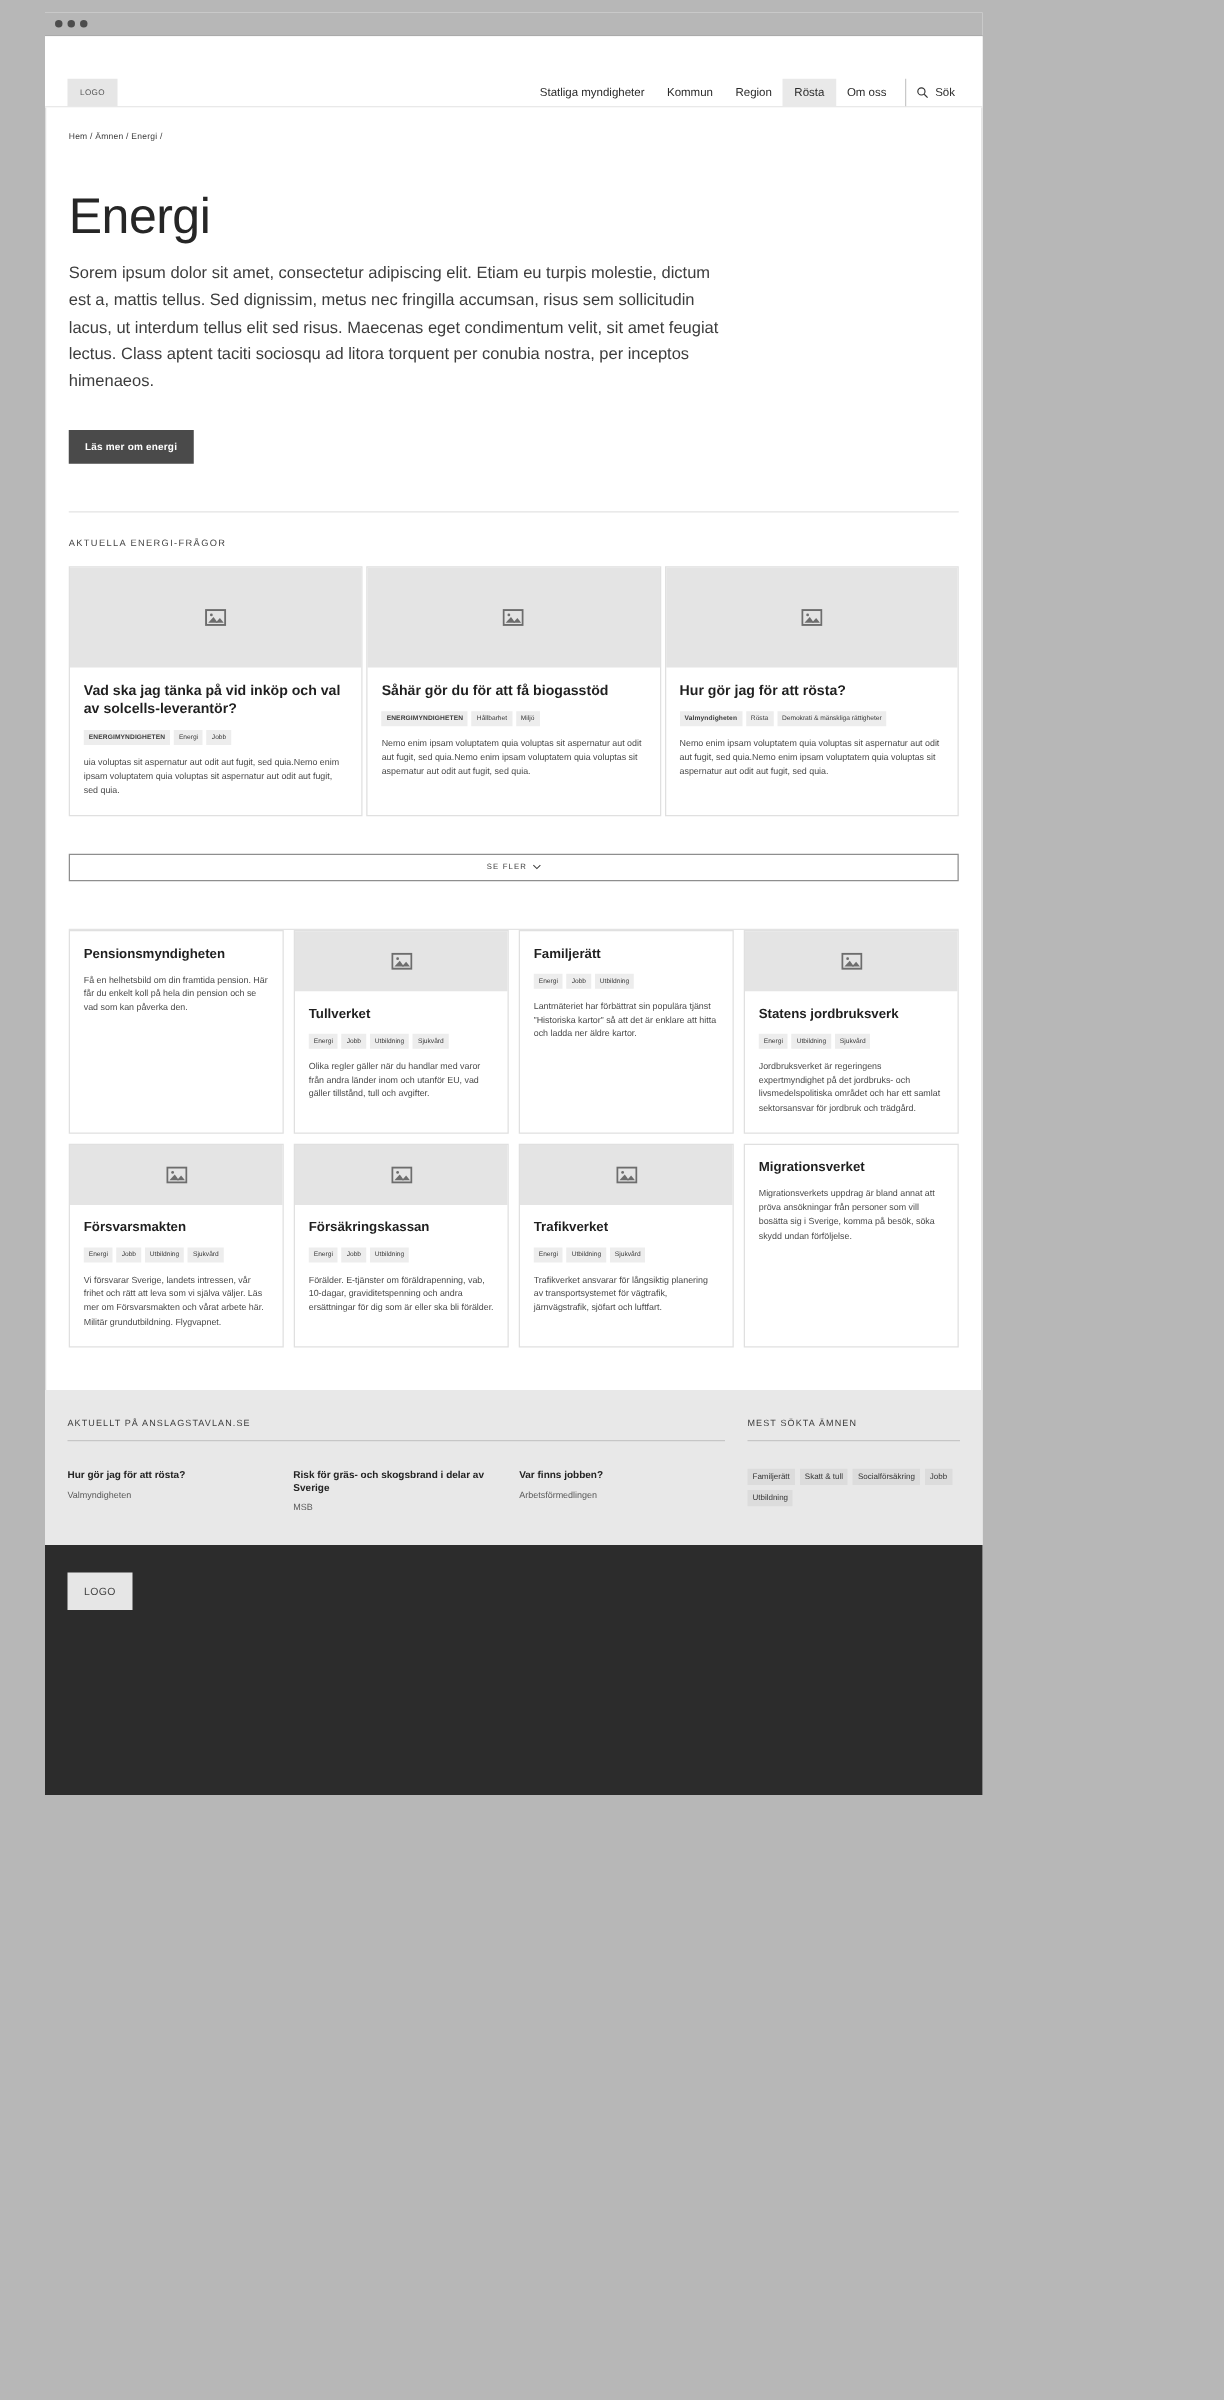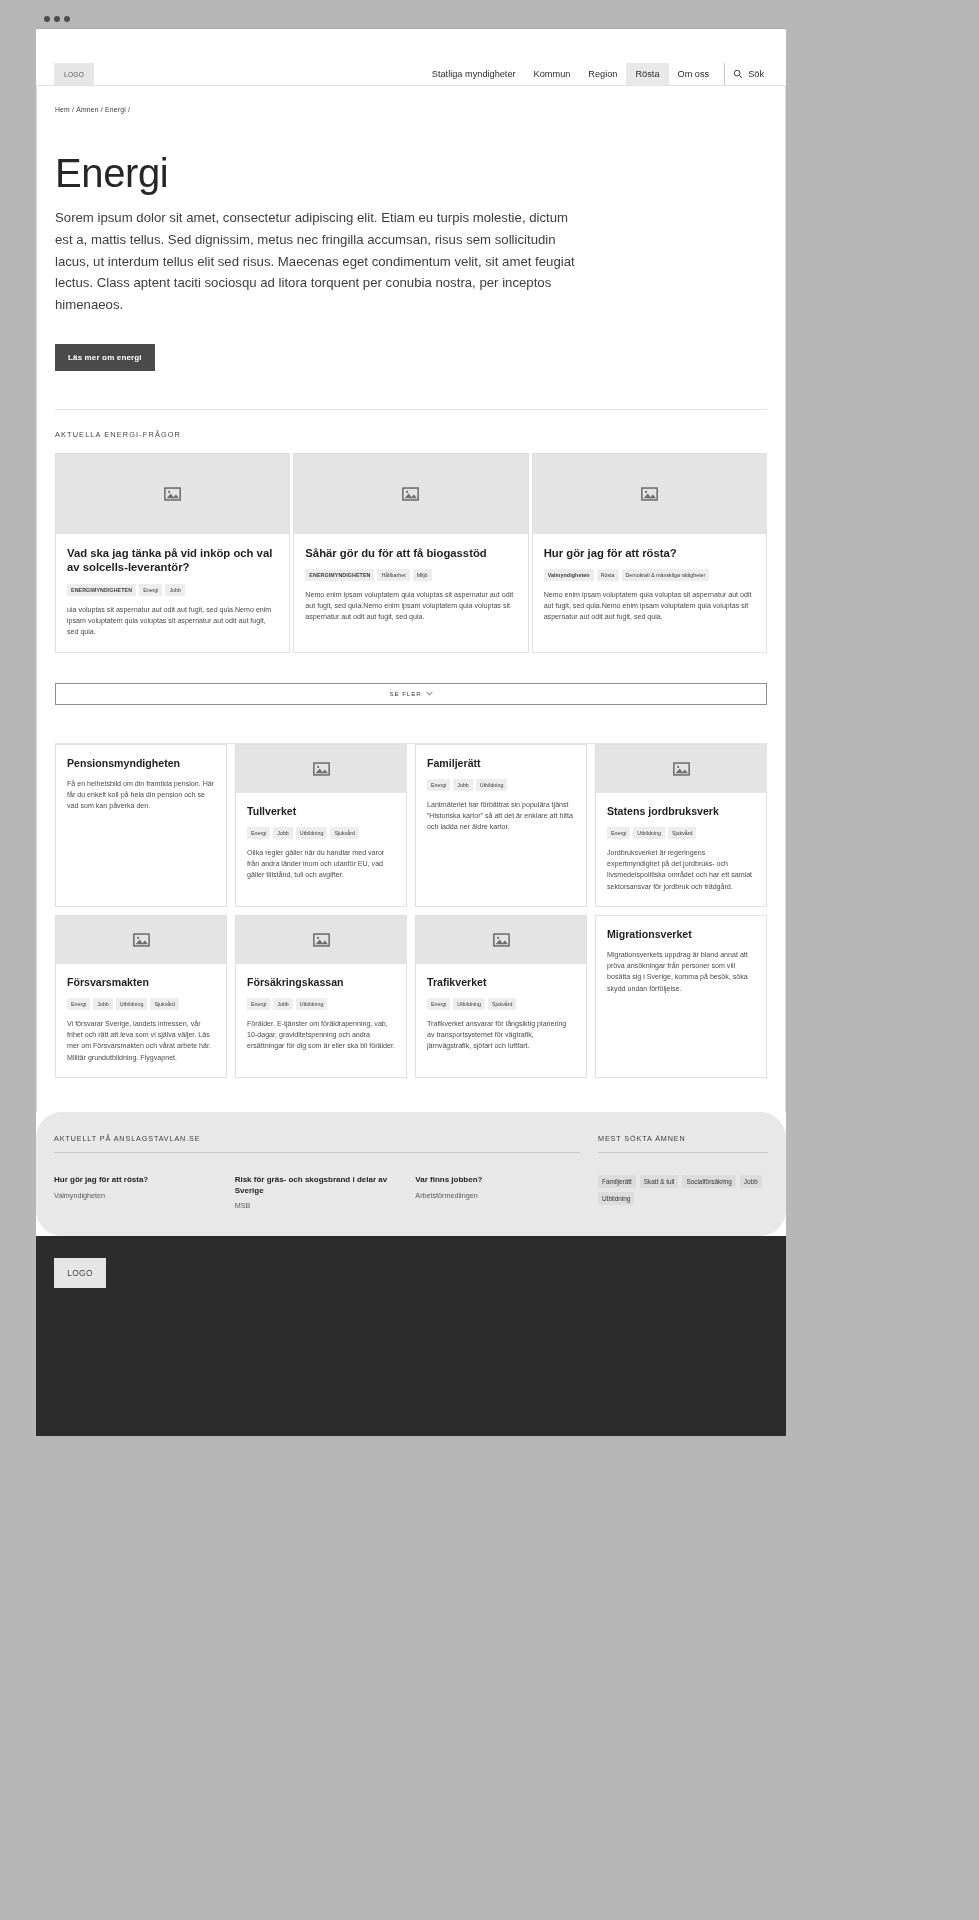--- a/index.html
+++ b/index.html
@@ -85,21 +85,21 @@
   .acard { flex: 1; border: 1px solid #e0e0e0; background: #fff; min-height: 160px; }
   .athumb { height: 48px; background: #e4e4e4; display: flex; align-items: center; justify-content: center; }
   .abody { padding: 12px 11px 13px 11px; }
   .atitle { font-size: 10.6px; font-weight: bold; color: #1f1f1f; line-height: 1.25; }
   .atext { margin-top: 9px; font-size: 7.1px; line-height: 1.58; color: #4a4a4a; }
   .arow2 { margin-top: 8px; }
 
   .frame-bottom { height: 34px; }
 
   
-  .footer-top { background: #e8e8e8; padding: 22px 18px 26px 18px; display: flex; gap: 18px; border-radius: 26px; }
+  .footer-top { background: #e8e8e8; padding: 22px 18px 26px 18px; display: flex; gap: 18px; }
   .ft-left { flex: 1 1 auto; }
   .ft-right { width: 170px; }
   .ft-head { font-size: 7.2px; letter-spacing: .9px; color: #3c3c3c; }
   .ft-line { height: 1px; background: #c6c6c6; margin: 9px 0 22px 0; }
   .ft-cols { display: flex; gap: 16px; }
   .ft-col { flex: 1; }
   .ft-title { font-size: 8px; font-weight: bold; color: #232323; line-height: 1.35; }
   .ft-sub { margin-top: 5px; font-size: 7.2px; color: #5a5a5a; }
   .ft-tags { display: flex; flex-wrap: wrap; gap: 4px; }
   .ft-tag { background: #dcdcdc; font-size: 6.4px; color: #333; padding: 3px 4px; white-space: nowrap; }

